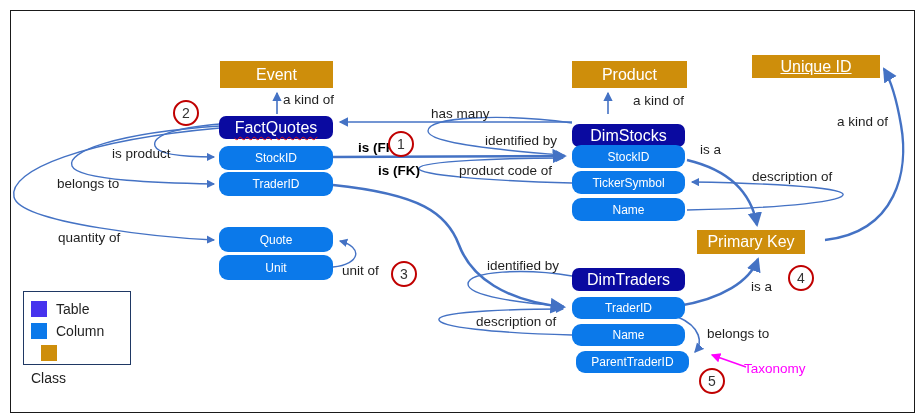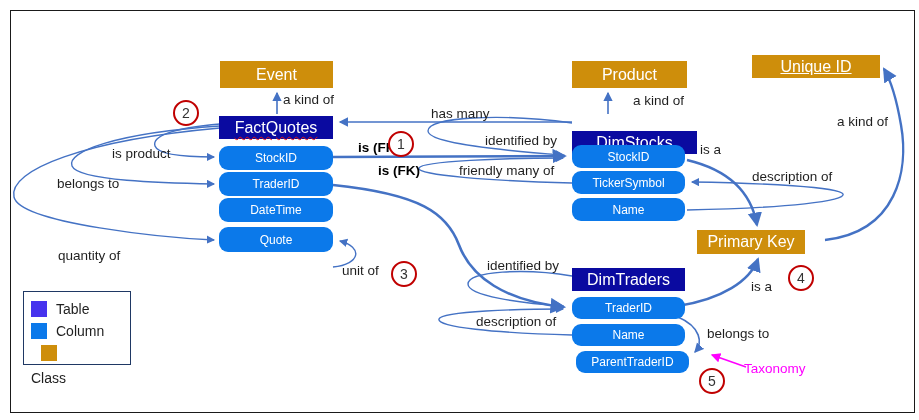--- a/index.html
+++ b/index.html
@@ -3,21 +3,21 @@
 <meta charset="utf-8">
 <style>
   html,body{margin:0;padding:0;background:#fff;}
   #canvas{position:relative;width:919px;height:420px;background:#ffffff;
           font-family:"Liberation Sans",sans-serif;overflow:hidden;}
   #frame{position:absolute;left:10px;top:10px;width:903px;height:401px;
          border:1.6px solid #1a1a1a;}
   .node{position:absolute;display:flex;align-items:center;justify-content:center;
         color:#ffffff;white-space:nowrap;}
   .cls{background:#CE8E0B;font-size:16px;}
-  .thead{background:#0A0AA0;font-size:16px;}
+  .thead{background:#0A0AA0;font-size:16px;border-radius:7px;}
   .col{background:#0B79EA;font-size:12px;border-radius:9px;}
   .misspelled{text-decoration:underline wavy #e01010 1px;text-underline-offset:3px;}
   .lbl{position:absolute;font-size:13.5px;color:#1f1f1f;white-space:nowrap;}
   .lbl.b{font-weight:bold;color:#000;padding-left:16px;}
   .callout{position:absolute;width:22px;height:22px;border:2px solid #C00000;
            border-radius:50%;display:flex;align-items:center;justify-content:center;
            font-size:14px;color:#333;background:#fff;}
   #legend{position:absolute;left:23px;top:291px;width:106px;height:72px;
           border:1.5px solid #1F3864;background:#fff;text-align:center;}
   .leg-item{position:absolute;left:7px;display:flex;align-items:center;gap:9px;}
@@ -70,44 +70,44 @@
   <div class="node cls" style="left:220px;top:61px;width:113px;height:27px;">Event</div>
   <div class="node cls" style="left:572px;top:61px;width:115px;height:27px;">Product</div>
   <div class="node cls" style="left:752px;top:55px;width:128px;height:23px;text-decoration:underline;">Unique ID</div>
   <div class="node cls" style="left:697px;top:230px;width:108px;height:24px;">Primary Key</div>
 
   <div class="node thead" style="left:219px;top:116px;width:114px;height:23px;">
     <span class="misspelled">FactQuotes</span>
   </div>
   <div class="node col" style="left:219px;top:146px;width:114px;height:24px;">StockID</div>
   <div class="node col" style="left:219px;top:172px;width:114px;height:24px;">TraderID</div>
-  <div class="node col" style="left:219px;top:198px;width:114px;height:24px;">DateTime</div>
   <div class="node col" style="left:219px;top:227px;width:114px;height:25px;">Quote</div>
+  <div class="node col" style="left:219px;top:255px;width:114px;height:25px;">Unit</div>
 
-  <div class="node thead" style="left:572px;top:131px;width:125px;height:23px;">DimStocks</div>
+  <div class="node thead" style="left:572px;top:124px;width:113px;height:23px;">DimStocks</div>
   <div class="node col" style="left:572px;top:145px;width:113px;height:23px;">StockID</div>
   <div class="node col" style="left:572px;top:171px;width:113px;height:23px;">TickerSymbol</div>
   <div class="node col" style="left:572px;top:198px;width:113px;height:23px;">Name</div>
 
   <div class="node thead" style="left:572px;top:268px;width:113px;height:23px;">DimTraders</div>
   <div class="node col" style="left:572px;top:297px;width:113px;height:22px;">TraderID</div>
   <div class="node col" style="left:572px;top:324px;width:113px;height:22px;">Name</div>
   <div class="node col" style="left:576px;top:351px;width:113px;height:22px;">ParentTraderID</div>
 
   <div class="lbl" style="left:283px;top:92px;">a kind of</div>
   <div class="lbl" style="left:633px;top:93px;">a kind of</div>
   <div class="lbl" style="left:837px;top:114px;">a kind of</div>
   <div class="lbl" style="left:431px;top:106px;">has many</div>
   <div class="lbl b" style="left:342px;top:140px;">is (FK)</div>
   <div class="lbl b" style="left:362px;top:163px;">is (FK)</div>
   <div class="lbl" style="left:485px;top:133px;">identified by</div>
-  <div class="lbl" style="left:459px;top:163px;">friendly many of</div>
+  <div class="lbl" style="left:459px;top:163px;">product code of</div>
   <div class="lbl" style="left:112px;top:146px;">is product</div>
   <div class="lbl" style="left:57px;top:176px;">belongs to</div>
-  <div class="lbl" style="left:58px;top:248px;">quantity of</div>
+  <div class="lbl" style="left:58px;top:230px;">quantity of</div>
   <div class="lbl" style="left:342px;top:263px;">unit of</div>
   <div class="lbl" style="left:700px;top:142px;">is a</div>
   <div class="lbl" style="left:752px;top:169px;">description of</div>
   <div class="lbl" style="left:487px;top:258px;">identified by</div>
   <div class="lbl" style="left:476px;top:314px;">description of</div>
   <div class="lbl" style="left:707px;top:326px;">belongs to</div>
   <div class="lbl" style="left:751px;top:279px;">is a</div>
   <div class="lbl magenta" style="left:744px;top:361px;">Taxonomy</div>
 
   <div class="callout" style="left:388px;top:131px;">1</div>

